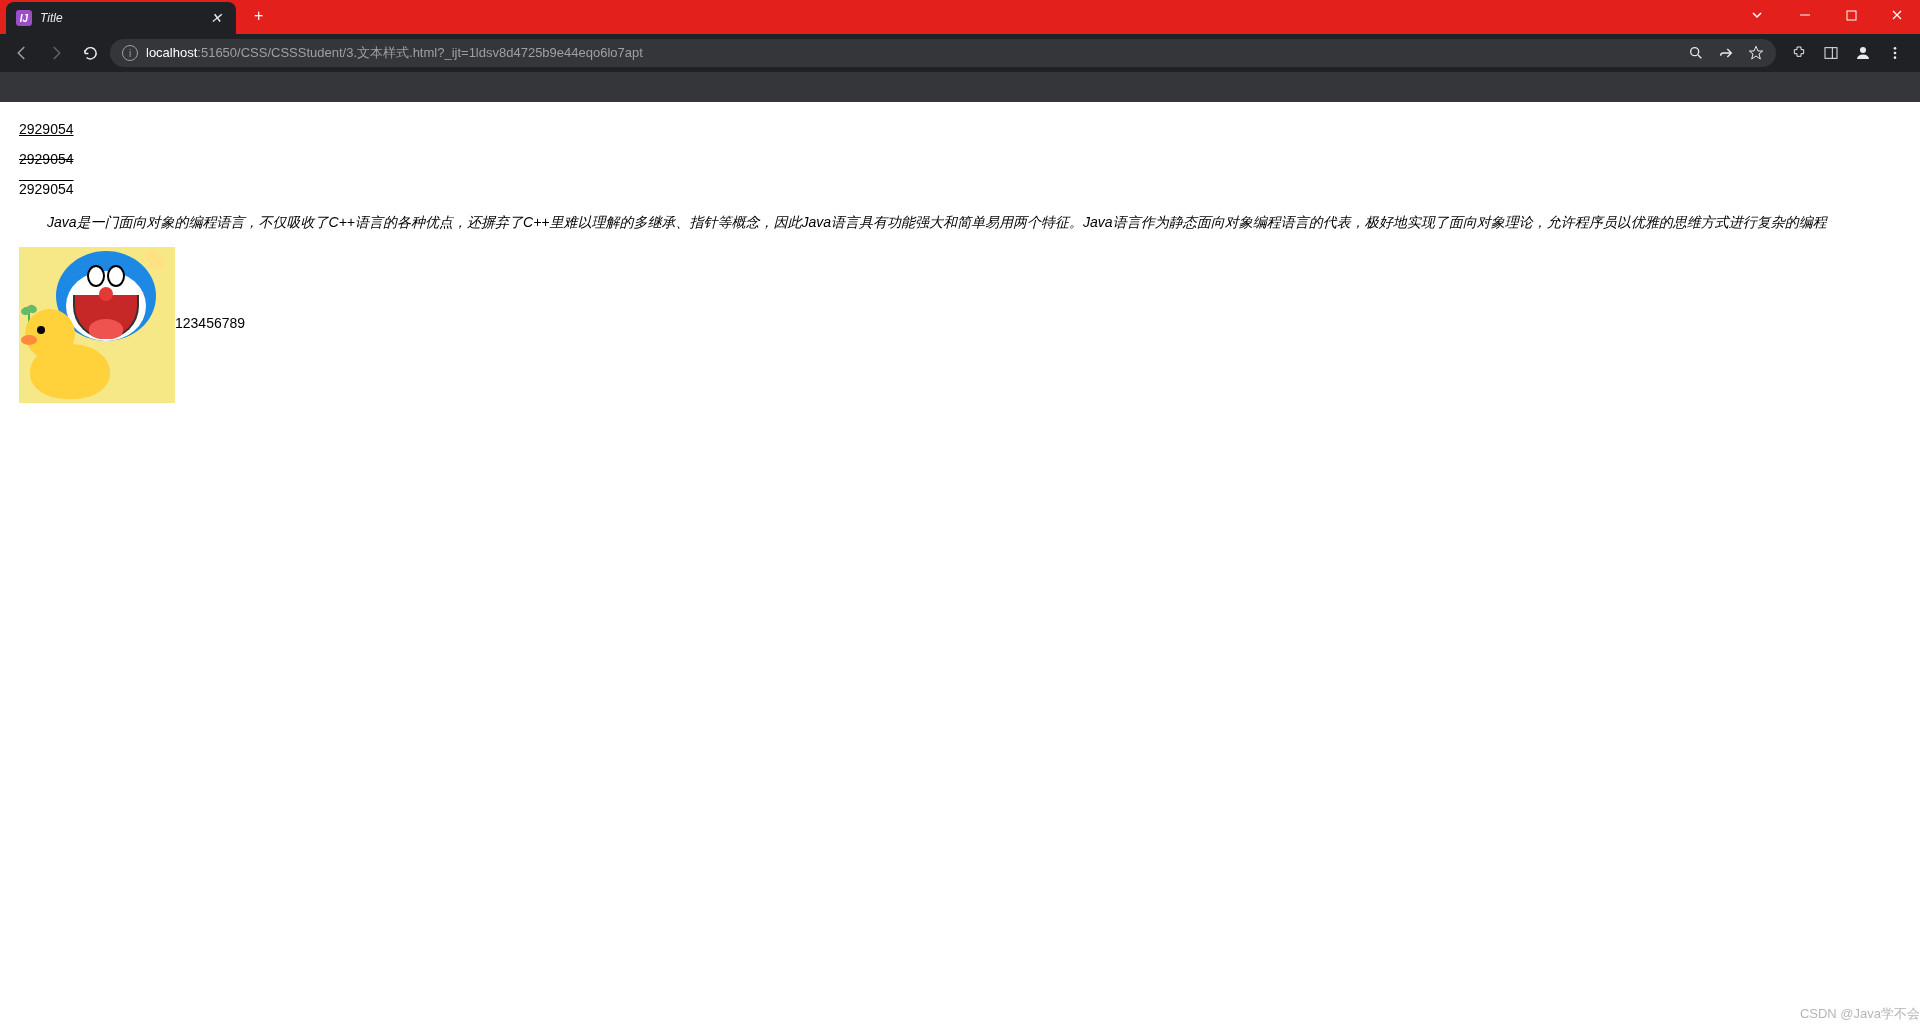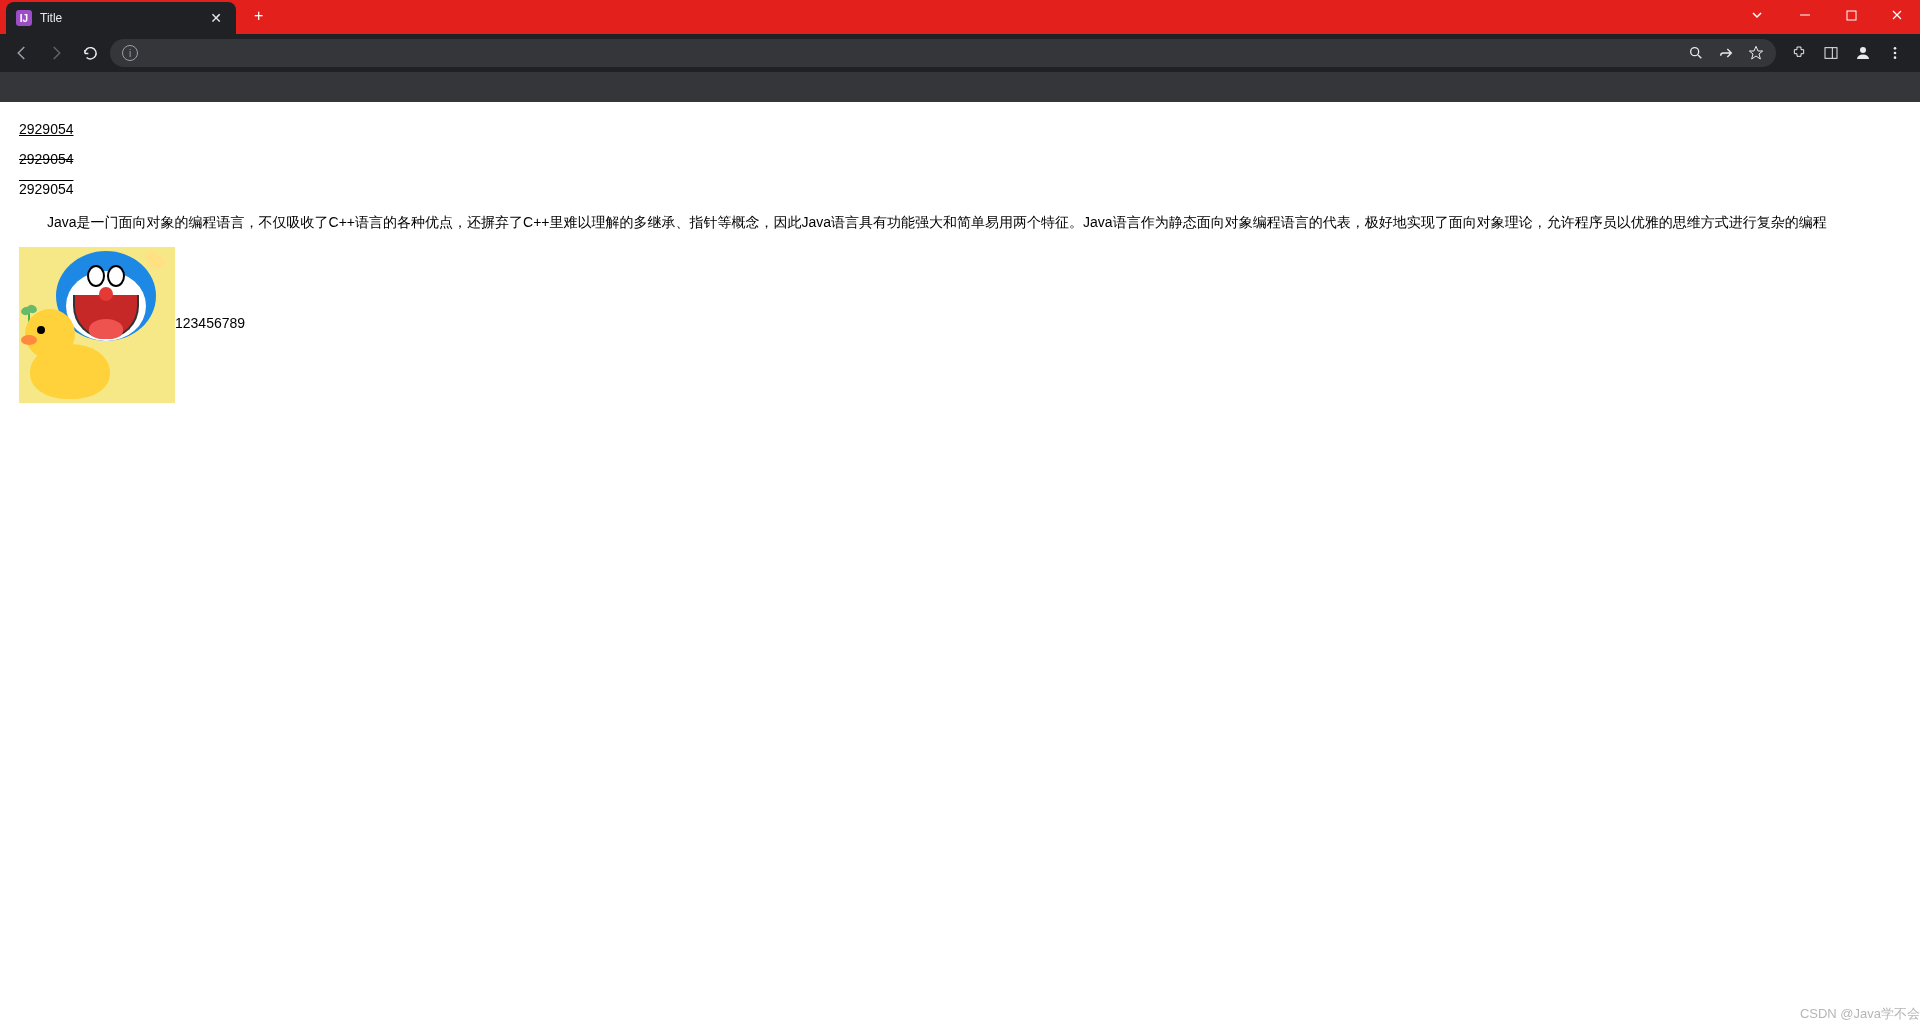--- a/index.html
+++ b/index.html
@@ -23,20 +23,21 @@
       background: #202124;
       height: 32px;
       width: 230px;
       border-radius: 8px 8px 0 0;
       display: flex;
       align-items: center;
       padding: 0 10px;
       color: #e8eaed;
       font-size: 12px;
       position: relative;
+      font-style: italic;
     }
     .tab-favicon {
       width: 16px; height: 16px;
       background: #9b4ec5;
       border-radius: 3px;
       margin-right: 8px;
       display: flex; align-items:center; justify-content:center;
       font-size:10px; font-weight:bold; color:#fff;
     }
     .tab-title { flex: 1; }
@@ -141,20 +142,21 @@
       font-weight: bold;
       font-size: 24px;
       text-align: center;
       margin: 14px 0;
       font-style: italic;
     }
     .para-indent {
       text-indent: 2em;
       line-height: 1.6;
       margin-bottom: 14px;
+      font-style: italic;
     }
     .red-block {
       background: #FF0000;
       color: #000;
       height: 228px;
       display: flex;
       align-items: center;
       padding: 0 0px;
       margin-bottom: 14px;
       line-height: 1.6;
@@ -257,20 +259,23 @@
         <path d="M9 4 L17 12 L9 20" stroke="#5f6368" stroke-width="2" fill="none"></path>
       </svg>
   </div>
   <div class="nav-btn active">
     <svg width="17" height="17" viewBox="0 0 24 24">
         <path d="M4 12 A8 8 0 1 1 6.5 17.5 M4 12 L4 7 M4 12 L9 12" stroke="#e8eaed" stroke-width="2" fill="none"></path>
       </svg>
   </div>
   <div class="omnibox">
     <div class="info-icon">i</div>
+    <div>
+      <span class="url-host">localhost</span><span class="url-rest">:51650/CSS/CSSStudent/3.文本样式.html?_ijt=1ldsv8d4725b9e44eqo6lo7apt</span>
+    </div>
     <div style="flex:1"></div>
     <div class="omni-icons">
       <div class="omni-ic">
         <svg width="16" height="16" viewBox="0 0 24 24">
             <circle cx="10" cy="10" r="6" stroke="#e8eaed" stroke-width="2" fill="none"></circle>
             <line x1="15" y1="15" x2="20" y2="20" stroke="#e8eaed" stroke-width="2"></line>
           </svg>
       </div>
       <div class="omni-ic">
         <svg width="16" height="16" viewBox="0 0 24 24">

